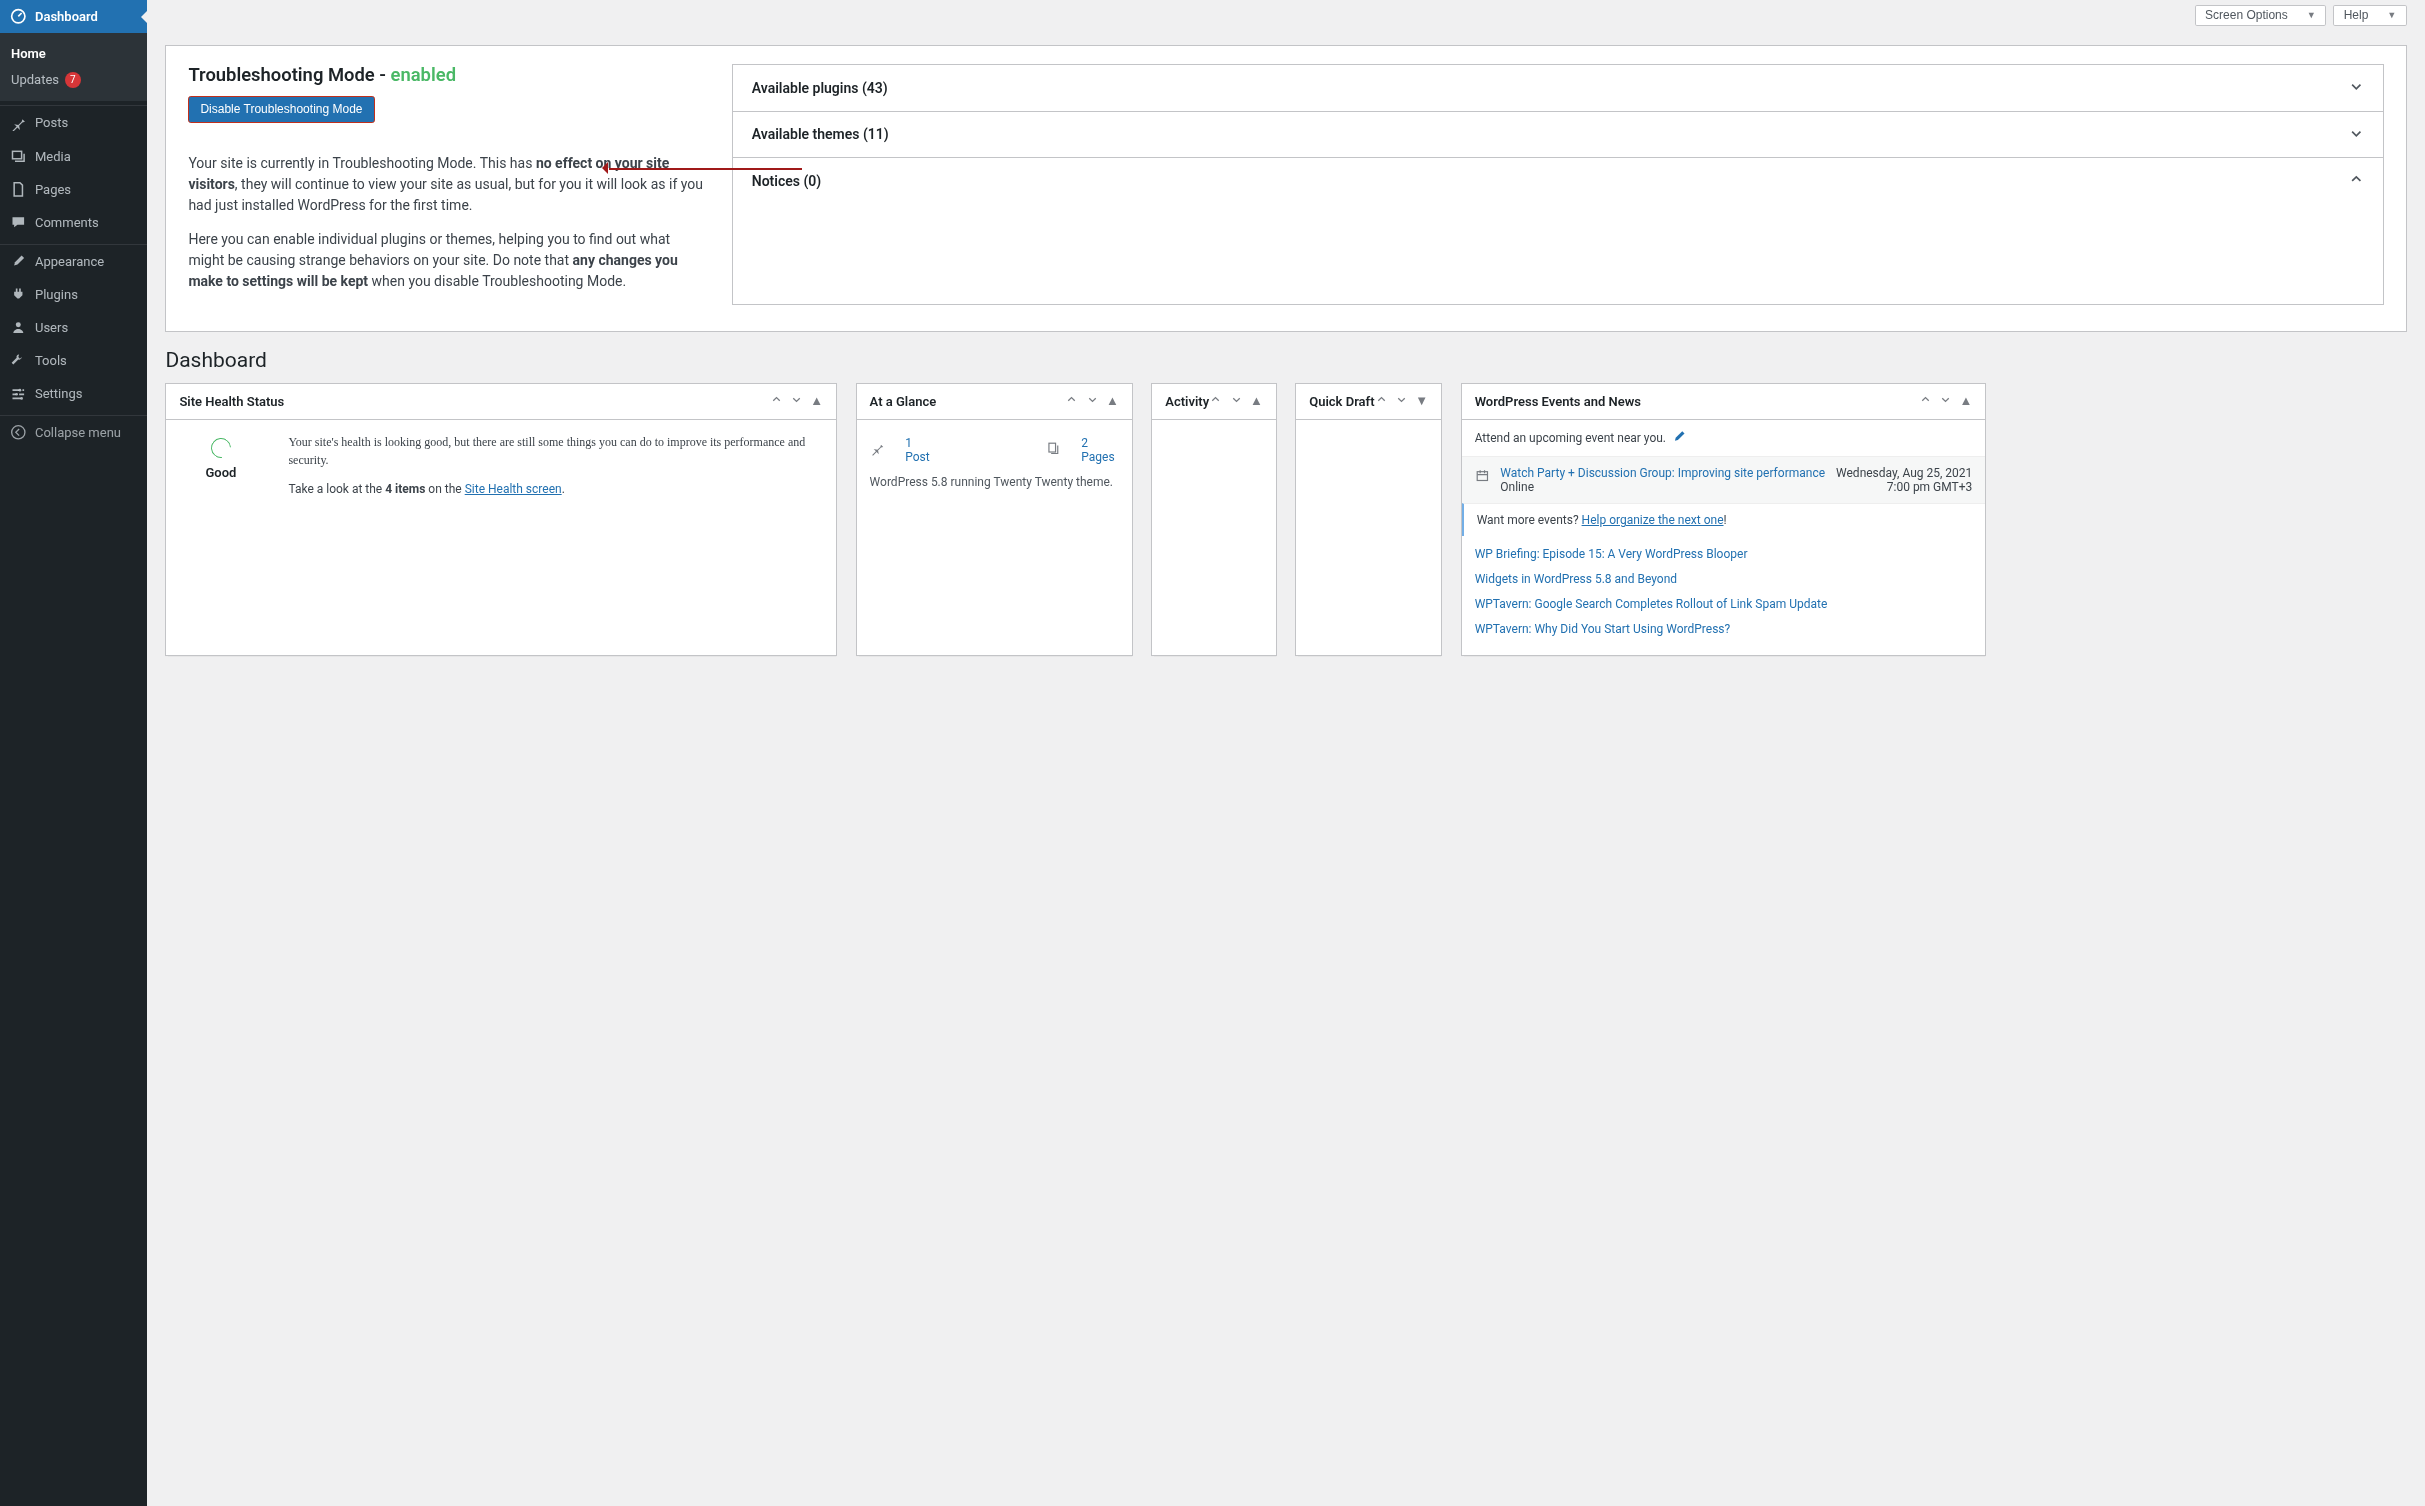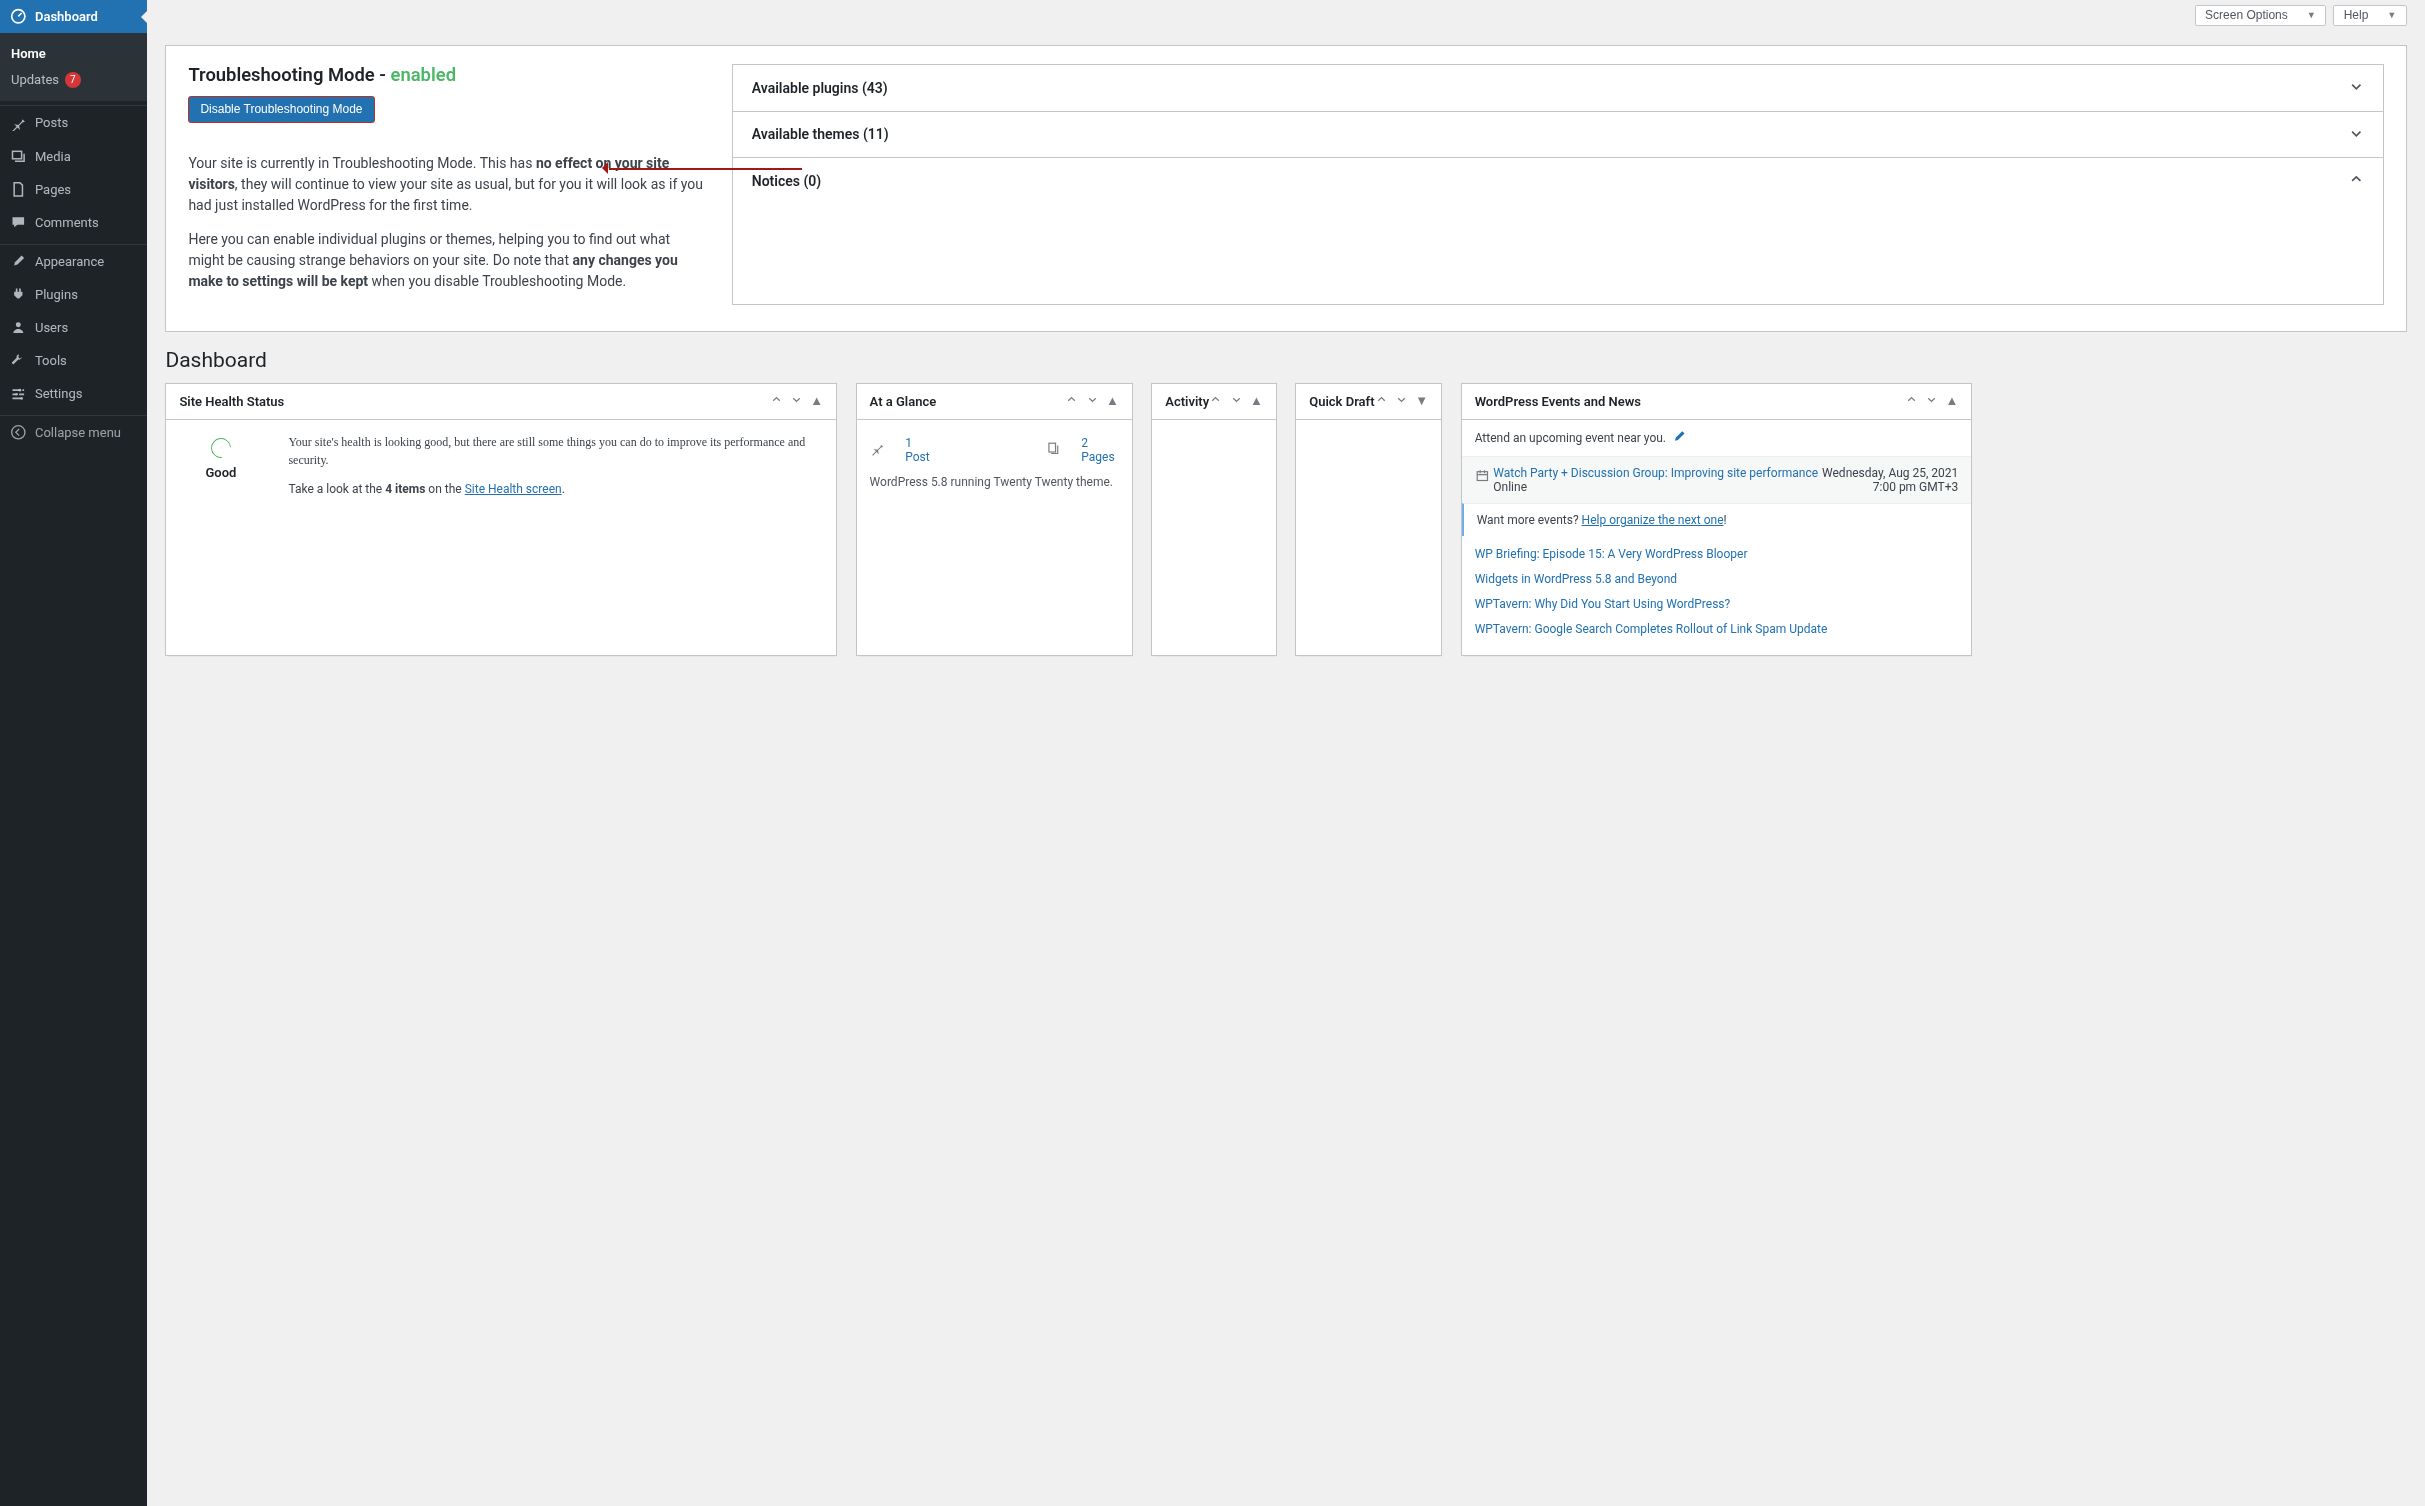--- a/index.html
+++ b/index.html
@@ -123,21 +123,21 @@
     margin:5.5px auto 7.4px auto; border-right-color:transparent;
     transform:rotate(40deg);
   }
   .gauge-label { font-weight:600; font-size:13px; color:#1d2327; }
   .link { color:#2271b1; text-decoration:underline; cursor:pointer; }
   .link-nou { color:#2271b1; cursor:pointer; }
   .glance-row { display:flex; gap:111px; padding:3.7px 0 11px 0; align-items:center;}
   .glance-item { display:flex; align-items:center; gap:21px; color:#2271b1; cursor:pointer; }
   .muted { color:#50575e; }
   .event-row {
-    display:flex; gap:4px; padding:9.2px 13px; border-top:0.9px solid #eee;
+    display:flex; gap:11px; padding:9.2px 13px; border-top:0.9px solid #eee;
     background:#f6f7f7; font-size:12px;
   }
   .event-row .ev-icon { color:#787c82; font-size:14px; margin-top:1.8px;}
   .event-row .ev-left { flex:1; }
   .event-row .ev-right { text-align:right; color:#3c434a; }
   .ev-title { color:#2271b1; cursor:pointer; }
   .more-events-row {
     padding:9.2px 13px; border-top:0.9px solid #eee; background:#fff;
     border-left:2.8px solid #72aee6; font-size:12px;
   }
@@ -477,22 +477,22 @@
           </div>
         </div>
 
         <div class="more-events-row">
           <span>Want more events? </span><span class="link">Help organize the next one</span><span>!</span>
         </div>
 
         <div class="news-list">
           <div>WP Briefing: Episode 15: A Very WordPress Blooper</div>
           <div>Widgets in WordPress 5.8 and Beyond</div>
+          <div>WPTavern: Google Search Completes Rollout of Link Spam Update</div>
           <div>WPTavern: Why Did You Start Using WordPress?</div>
-          <div>WPTavern: Google Search Completes Rollout of Link Spam Update</div>
         </div>
       </div>
 
     </div>
   </div>
 
 </div>
 
 
 </body></html>

